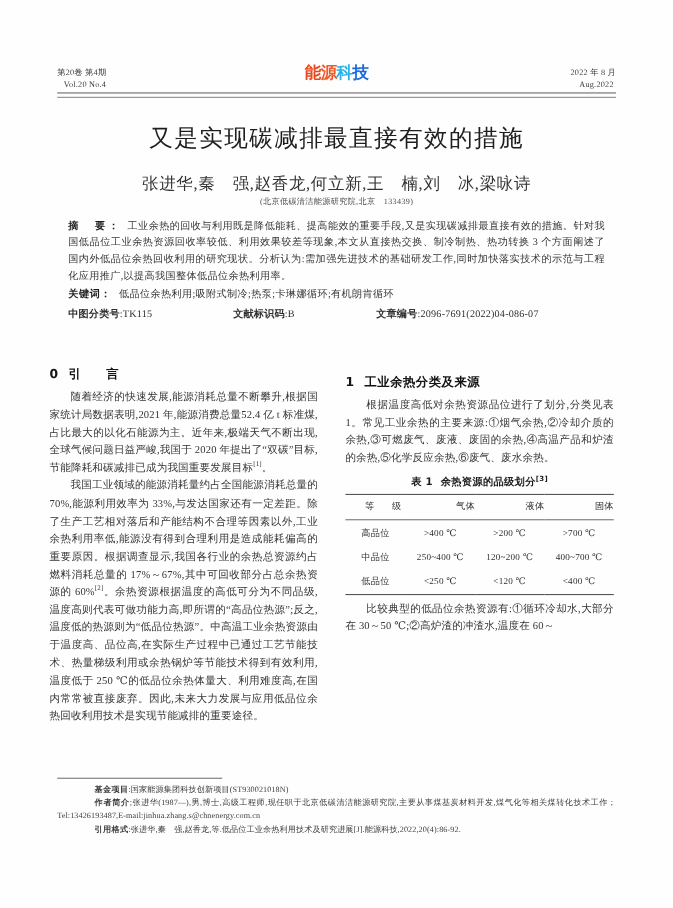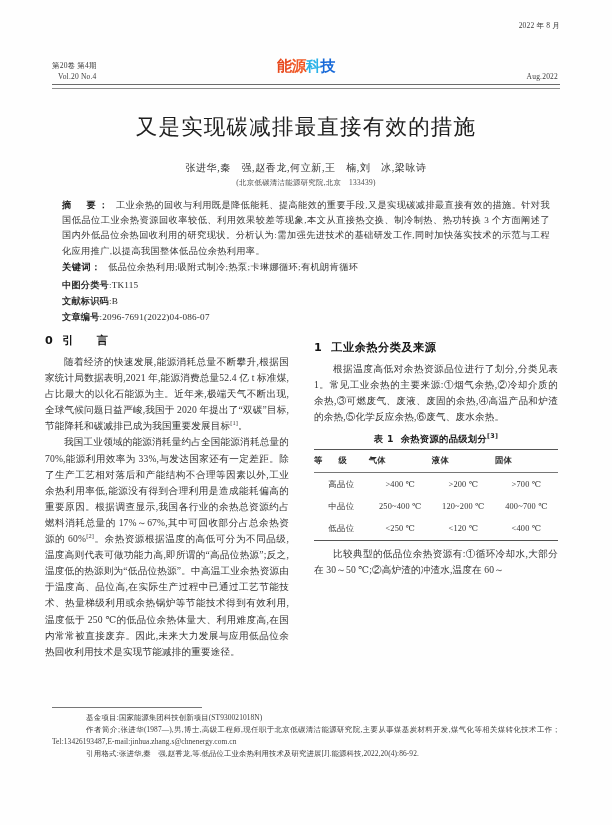--- a/index.html
+++ b/index.html
@@ -35,21 +35,21 @@
     justify-content: space-between;
   }
   .rh-left, .rh-right {
     font-size: 7.5px;
     line-height: 11px;
     color: #3a3a3a;
     letter-spacing: 0.2px;
   }
   .rh-right { text-align: right; }
   .rh-left .l2, .rh-right .l2 { padding-left: 6px; }
-  .rh-right .l2 { padding-left: 0; padding-right: 2px; margin-top: 40px; }
+  .rh-right .l2 { padding-left: 0; padding-right: 2px; }
 
   .journal-logo {
     position: absolute;
     left: 50%;
     top: 56px;
     transform: translateX(-50%);
     font-family: "DejaVu Sans", sans-serif;
     font-weight: bold;
     font-size: 15px;
     letter-spacing: -0.5px;
@@ -88,21 +88,21 @@
     line-height: 30px;
     letter-spacing: 1.2px;
     color: #1e1e1e;
   }
   .authors {
     position: absolute;
     left: 52px;
     top: 160px;
     width: 508px;
     text-align: center;
-    font-size: 10px;
+    font-size: 15px;
     line-height: 16px;
     letter-spacing: 0.6px;
     color: #333;
   }
   .affiliation {
     position: absolute;
     left: 52px;
     top: 177px;
     width: 508px;
     text-align: center;
@@ -148,21 +148,20 @@
     color: #1d1d1d;
     font-family: Liberation Mono, monospace;
   }
   .class-row {
     margin-top: 2px;
     font-size: 9.2px;
     line-height: 16px;
     letter-spacing: 0.2px;
     color: #2e2e2e;
     display: flex;
-    flex-direction: column;
   }
   .class-row .cell { display: inline-block; }
   .class-row .c1 { width: 150px; }
   .class-row .c2 { width: 130px; }
   .class-row .c3 { width: 200px; }
   .class-row b { font-weight: bold; }
 
   
   .col {
     position: absolute;
@@ -213,23 +212,23 @@
     margin-bottom: 3px;
   }
   .tbl-cap .capnum { margin-right: 7px; }
   table.grade {
     width: 100%;
     border-collapse: collapse;
     font-size: 8.3px;
     color: #2f2f2f;
   }
   table.grade thead th {
-    font-weight: bold;
+    font-weight: normal;
     padding: 3px 0 3px 0;
-    text-align: left;
+    text-align: right;
     letter-spacing: 0.3px;
   }
   table.grade thead th.sp { letter-spacing: 4px; }
   table.grade tbody td {
     padding: 3.1px 0;
     text-align: center;
     letter-spacing: 0.2px;
   }
   table.grade tbody td.lab { letter-spacing: 0.4px; }
   .tline-top    { border-top: 1.1px solid #555; }
@@ -249,21 +248,21 @@
     left: 52px;
     top: 712px;
     width: 508px;
     font-size: 7.4px;
     line-height: 11.6px;
     letter-spacing: 0.1px;
     color: #3b3b3b;
     text-align: justify;
   }
   .footnotes p { margin: 0 0 0.5px 0; text-indent: 14px; }
-  .footnotes b { font-weight: normal; letter-spacing: 0.3px; padding-left: 20px; }
+  .footnotes b { font-weight: bold; letter-spacing: 0.3px; padding-left: 20px; }
 </style>
 </head>
 <body>
 
 <div class="page">
 
   <div class="running-head">
     <div class="rh-left">
       <div class="l1">第20卷  第4期</div>
       <div class="l2">Vol.20    No.4</div>

